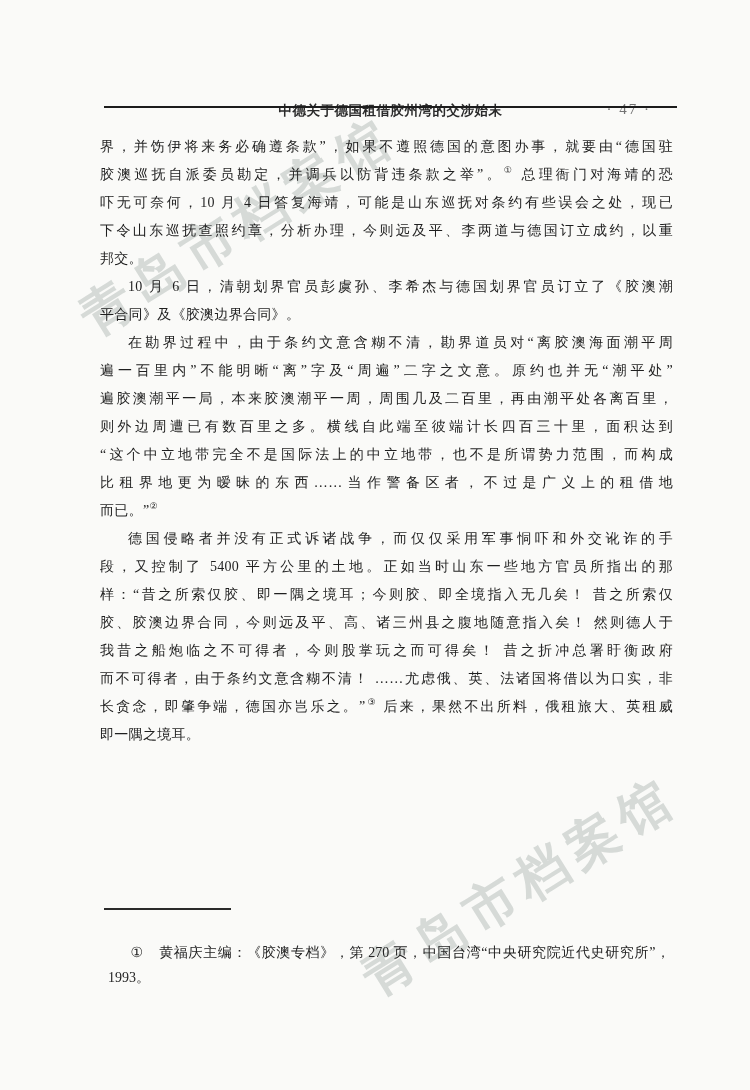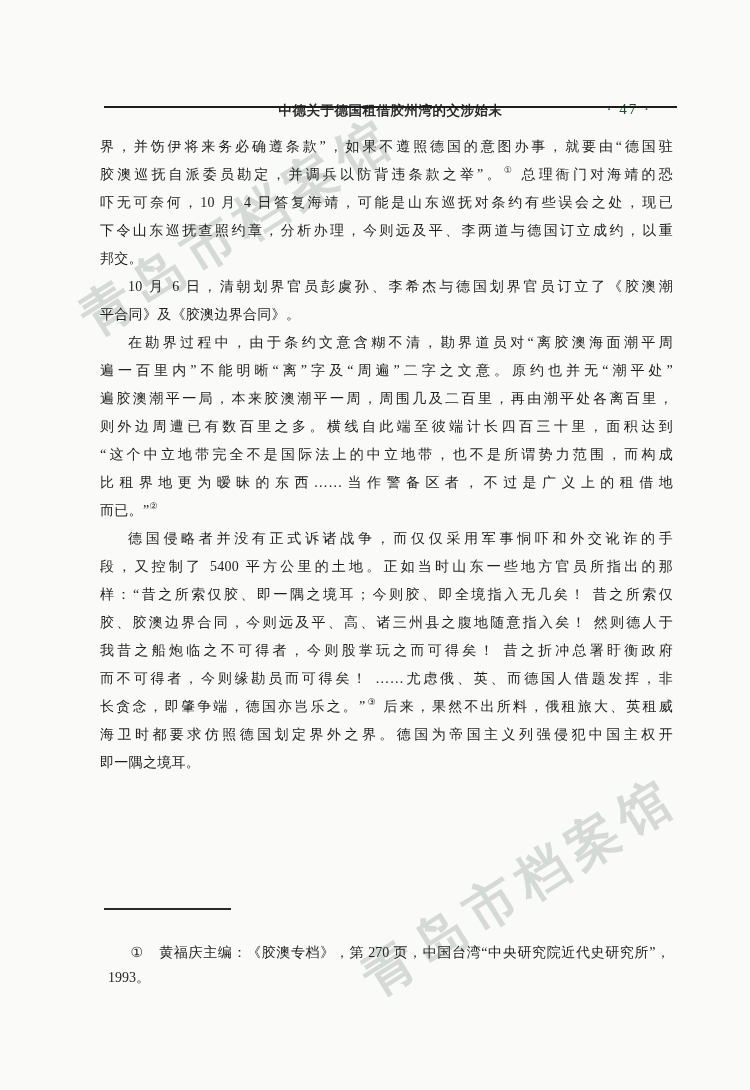--- a/index.html
+++ b/index.html
@@ -33,21 +33,21 @@
     z-index:2;
     margin-top:18px;
   }
   .doc-title {
     position:absolute; left:0; right:0; text-align:center;
     font-size:13.5px; font-weight:bold; color:#2a2a2a;
     letter-spacing:0.5px;
   }
   .page-num {
     position:absolute; right:26px; top:-1px;
-    font-size:15px; color:#14532d; letter-spacing:2px;
+    font-size:15px; color:#737373; letter-spacing:2px;
   }
   .header-rule {
     position:absolute; left:104px; top:106px; width:573px; height:2px;
     background:#1c1c1c; z-index:2;
   }
 
   
   .body-text {
     position:absolute; left:100px; top:133px; width:573px;
     font-size:14px; z-index:2;
@@ -102,23 +102,22 @@
       <div class="line">遍胶澳潮平一局，本来胶澳潮平一周，周围几及二百里，再由潮平处各离百里，</div>
       <div class="line">则外边周遭已有数百里之多。横线自此端至彼端计长四百三十里，面积达到</div>
       <div class="line">“这个中立地带完全不是国际法上的中立地带，也不是所谓势力范围，而构成</div>
       <div class="line">比租界地更为暧昧的东西……当作警备区者，不过是广义上的租借地</div>
       <div class="line end">而已。”<sup>②</sup></div>
       <div class="line ind">德国侵略者并没有正式诉诸战争，而仅仅采用军事恫吓和外交讹诈的手</div>
       <div class="line">段，又控制了 5400 平方公里的土地。正如当时山东一些地方官员所指出的那</div>
       <div class="line">样：“昔之所索仅胶、即一隅之境耳；今则胶、即全境指入无几矣！ 昔之所索仅</div>
       <div class="line">胶、胶澳边界合同，今则远及平、高、诸三州县之腹地随意指入矣！ 然则德人于</div>
       <div class="line">我昔之船炮临之不可得者，今则股掌玩之而可得矣！ 昔之折冲总署盱衡政府</div>
-      <div class="line">而不可得者，今则缘勘员而可得矣！ ……尤虑俄、英、而德国人借题发挥，非</div>
+      <div class="line">而不可得者，由于条约文意含糊不清！ ……尤虑俄、英、法诸国将借以为口实，非</div>
       <div class="line">长贪念，即肇争端，德国亦岂乐之。”<sup>③</sup> 后来，果然不出所料，俄租旅大、英租威</div>
-      <div class="line">海卫时都要求仿照德国划定界外之界。德国为帝国主义列强侵犯中国主权开</div>
       <div class="line end">即一隅之境耳。</div>
     </div>
 
   <div class="footnote-sep"></div>
   <div class="footnote-list">
       <p class="footnote"><span class="fn-marker">①</span>　黄福庆主编：《胶澳专档》，第 270 页，中国台湾“中央研究院近代史研究所”，1993。</p>
     </div>
 
 </div>
 

